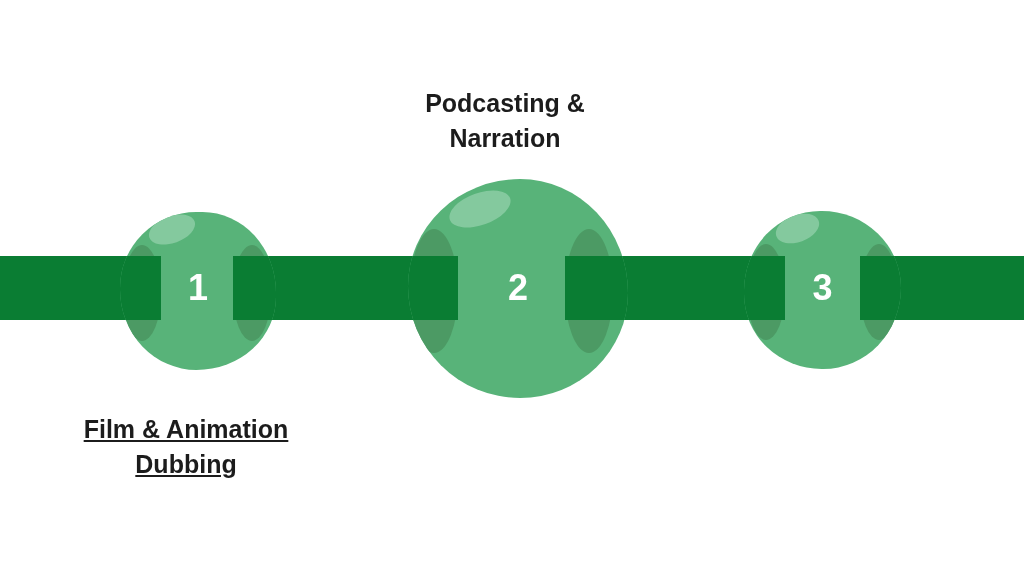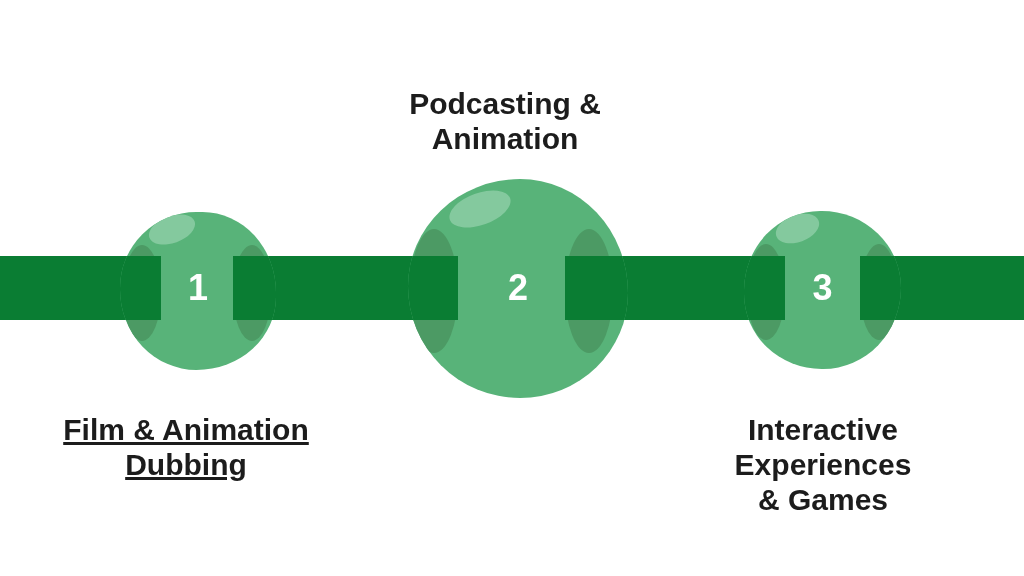--- a/index.html
+++ b/index.html
@@ -93,39 +93,39 @@
     font-weight: bold;
   }
   .bead-1 .num { top: 44px; }
   .bead-2 .num { top: 77px; }
   .bead-3 .num { top: 45px; }
 
   .step-label {
     position: absolute;
     text-align: center;
     color: var(--label-text, #1c1c1c);
-    font-size: 30px;
+    font-size: 25px;
     line-height: 35px;
     font-weight: bold;
   }
   .step-label span { display: block; }
   .label-podcasting  { left: 355px; top: 86px;  width: 300px; }
   .label-film        { left: 36px;  top: 412px; width: 300px; text-decoration: underline; }
   .label-interactive { left: 663px; top: 412px; width: 320px; }
 </style>
 </head>
 <body style="--background: #ffffff; --ribbon: #0a7d33; --bead: #58b379; --bead-hole: #4c9a64; --bead-highlight: #84c99e; --number-text: #ffffff; --label-text: #1c1c1c;">
 
 <div class="canvas">
 
   <div class="ribbon"></div>
 
   <div class="step-label label-podcasting">
     <span>Podcasting &amp;</span>
-    <span>Animation</span>
+    <span>Narration</span>
   </div>
 
   <div class="bead bead-1">
     <div class="highlight"></div>
     <div class="hole hole-left"></div>
     <div class="hole hole-right"></div>
     <div class="rseg rseg-left"></div>
     <div class="rseg rseg-right"></div>
     <div class="num">1</div>
   </div>
@@ -146,18 +146,14 @@
     <div class="rseg rseg-left"></div>
     <div class="rseg rseg-right"></div>
     <div class="num">3</div>
   </div>
 
   <div class="step-label label-film">
     <span>Film &amp; Animation</span>
     <span>Dubbing</span>
   </div>
 
-  <div class="step-label label-interactive">
-    <span>Interactive Experiences</span>
-    <span>&amp; Games</span>
-  </div>
 
 </div>
 
 </body></html>

